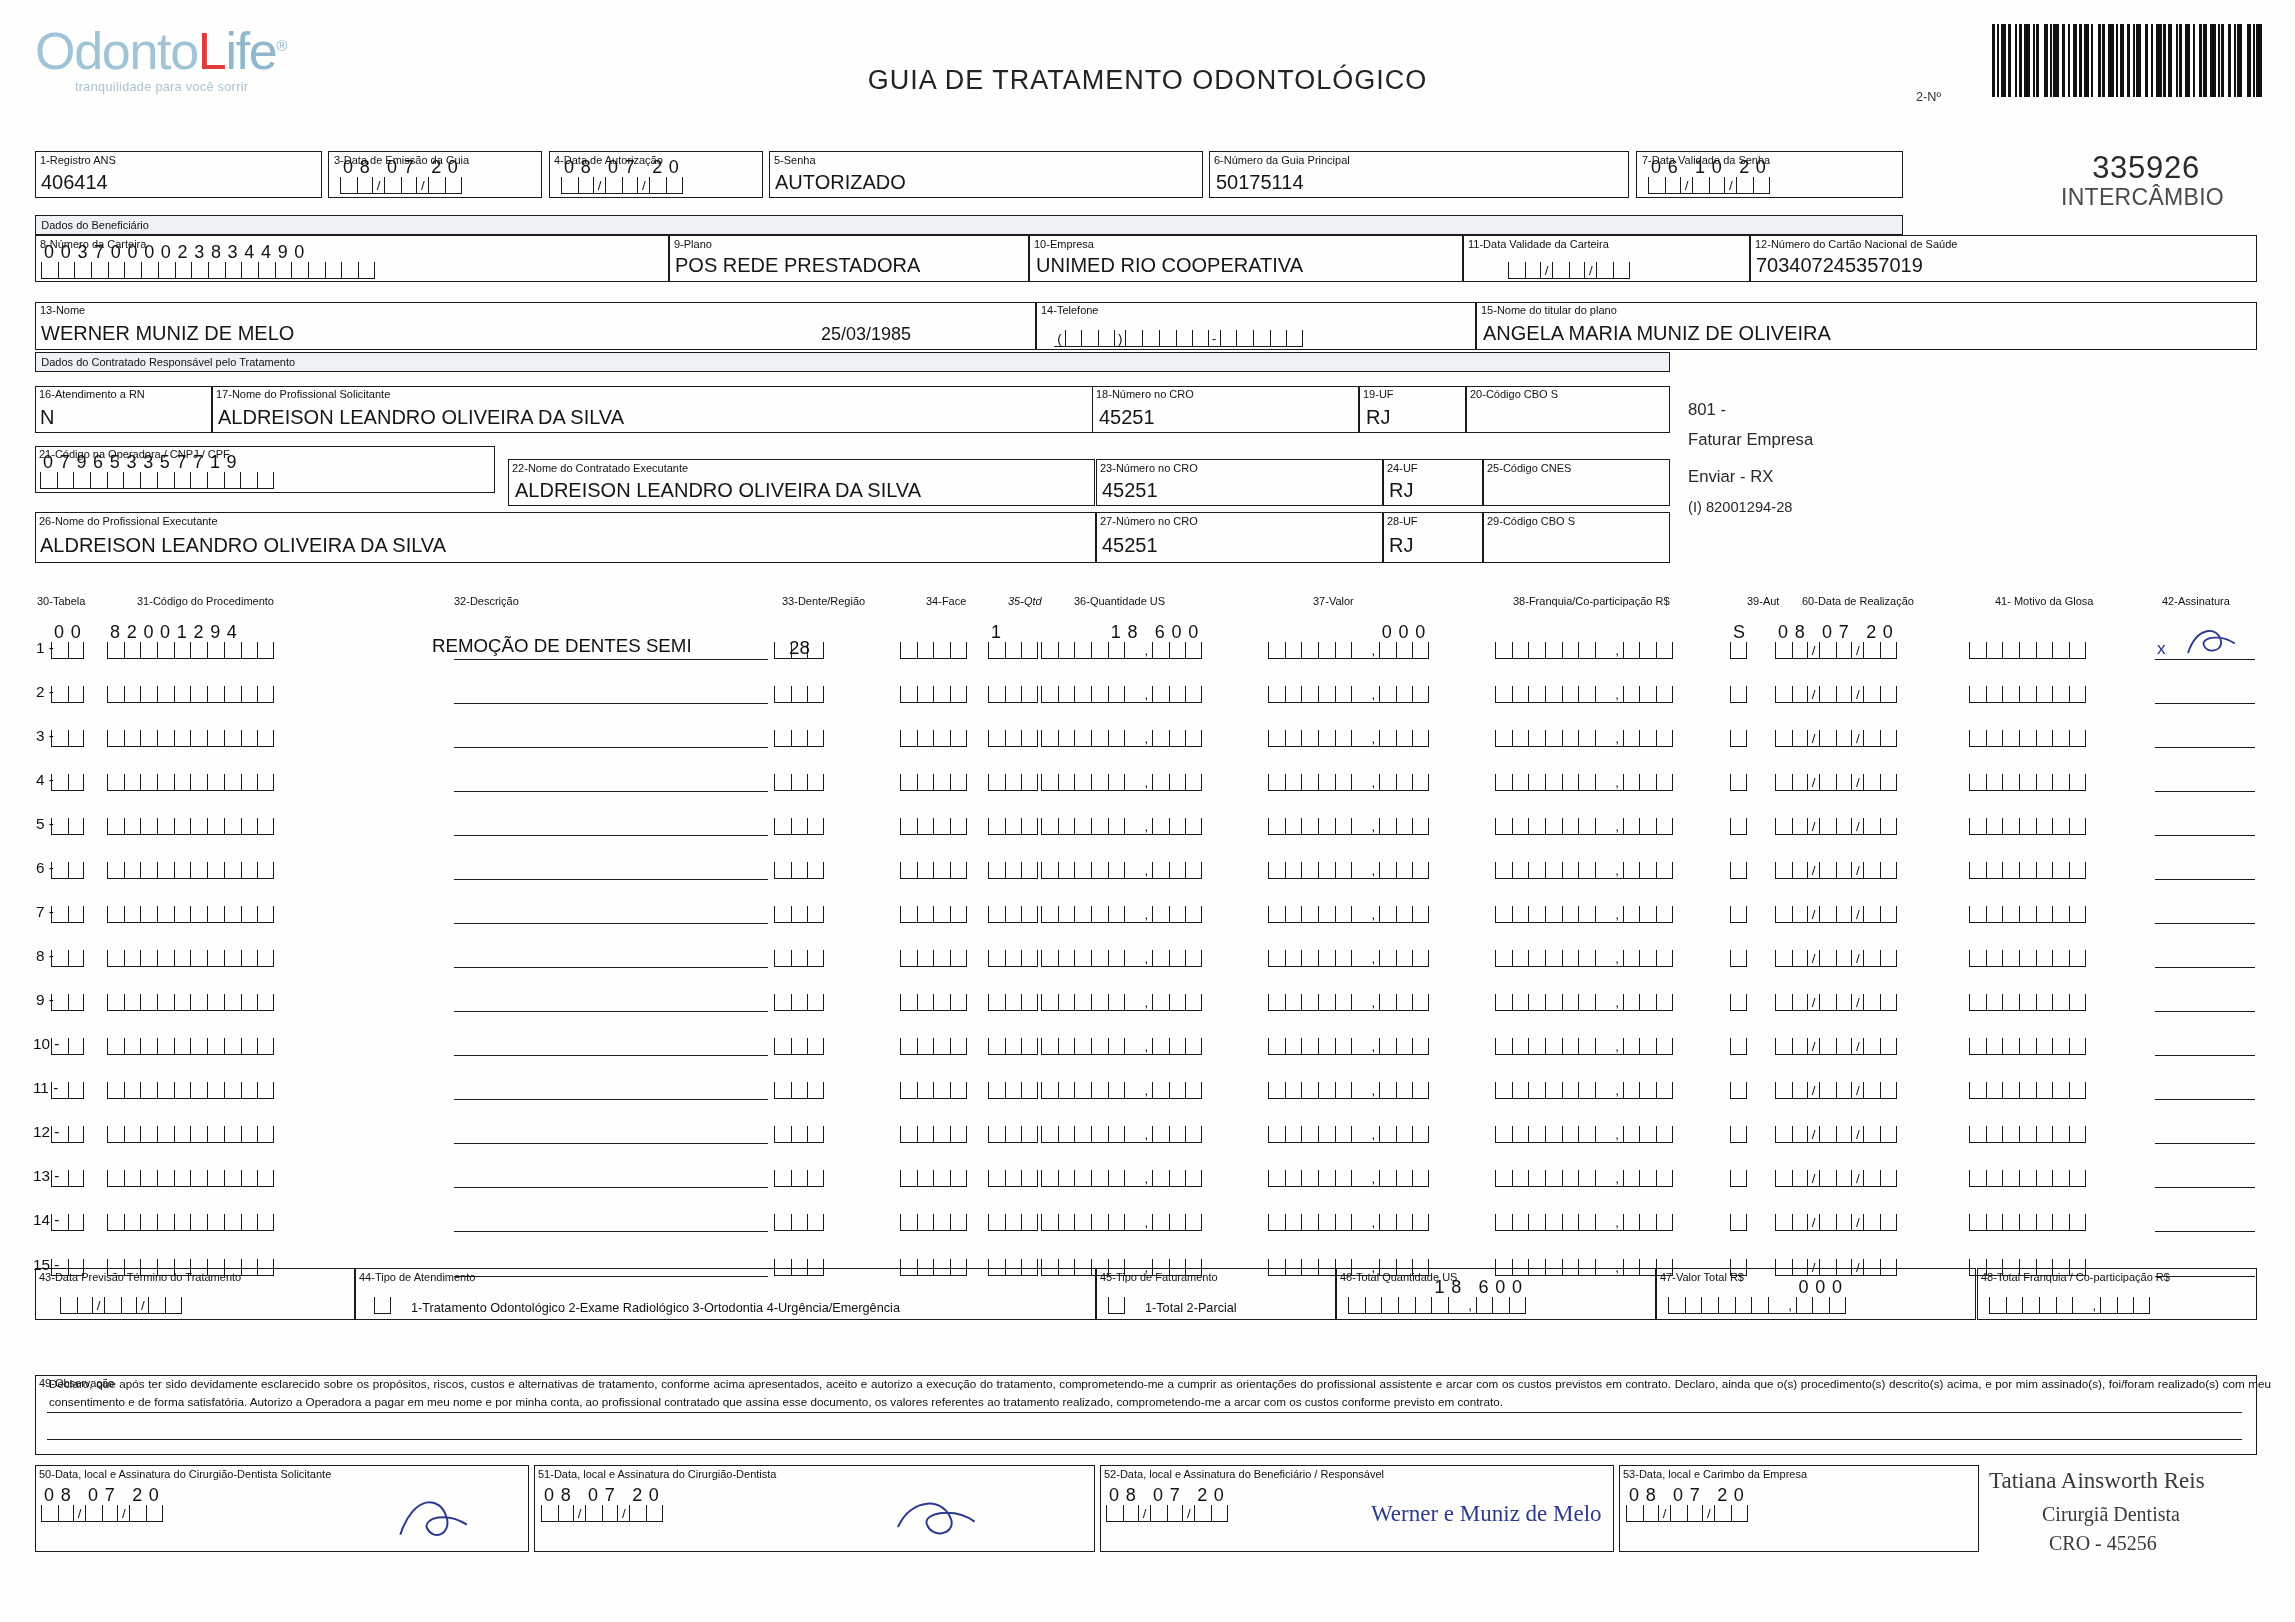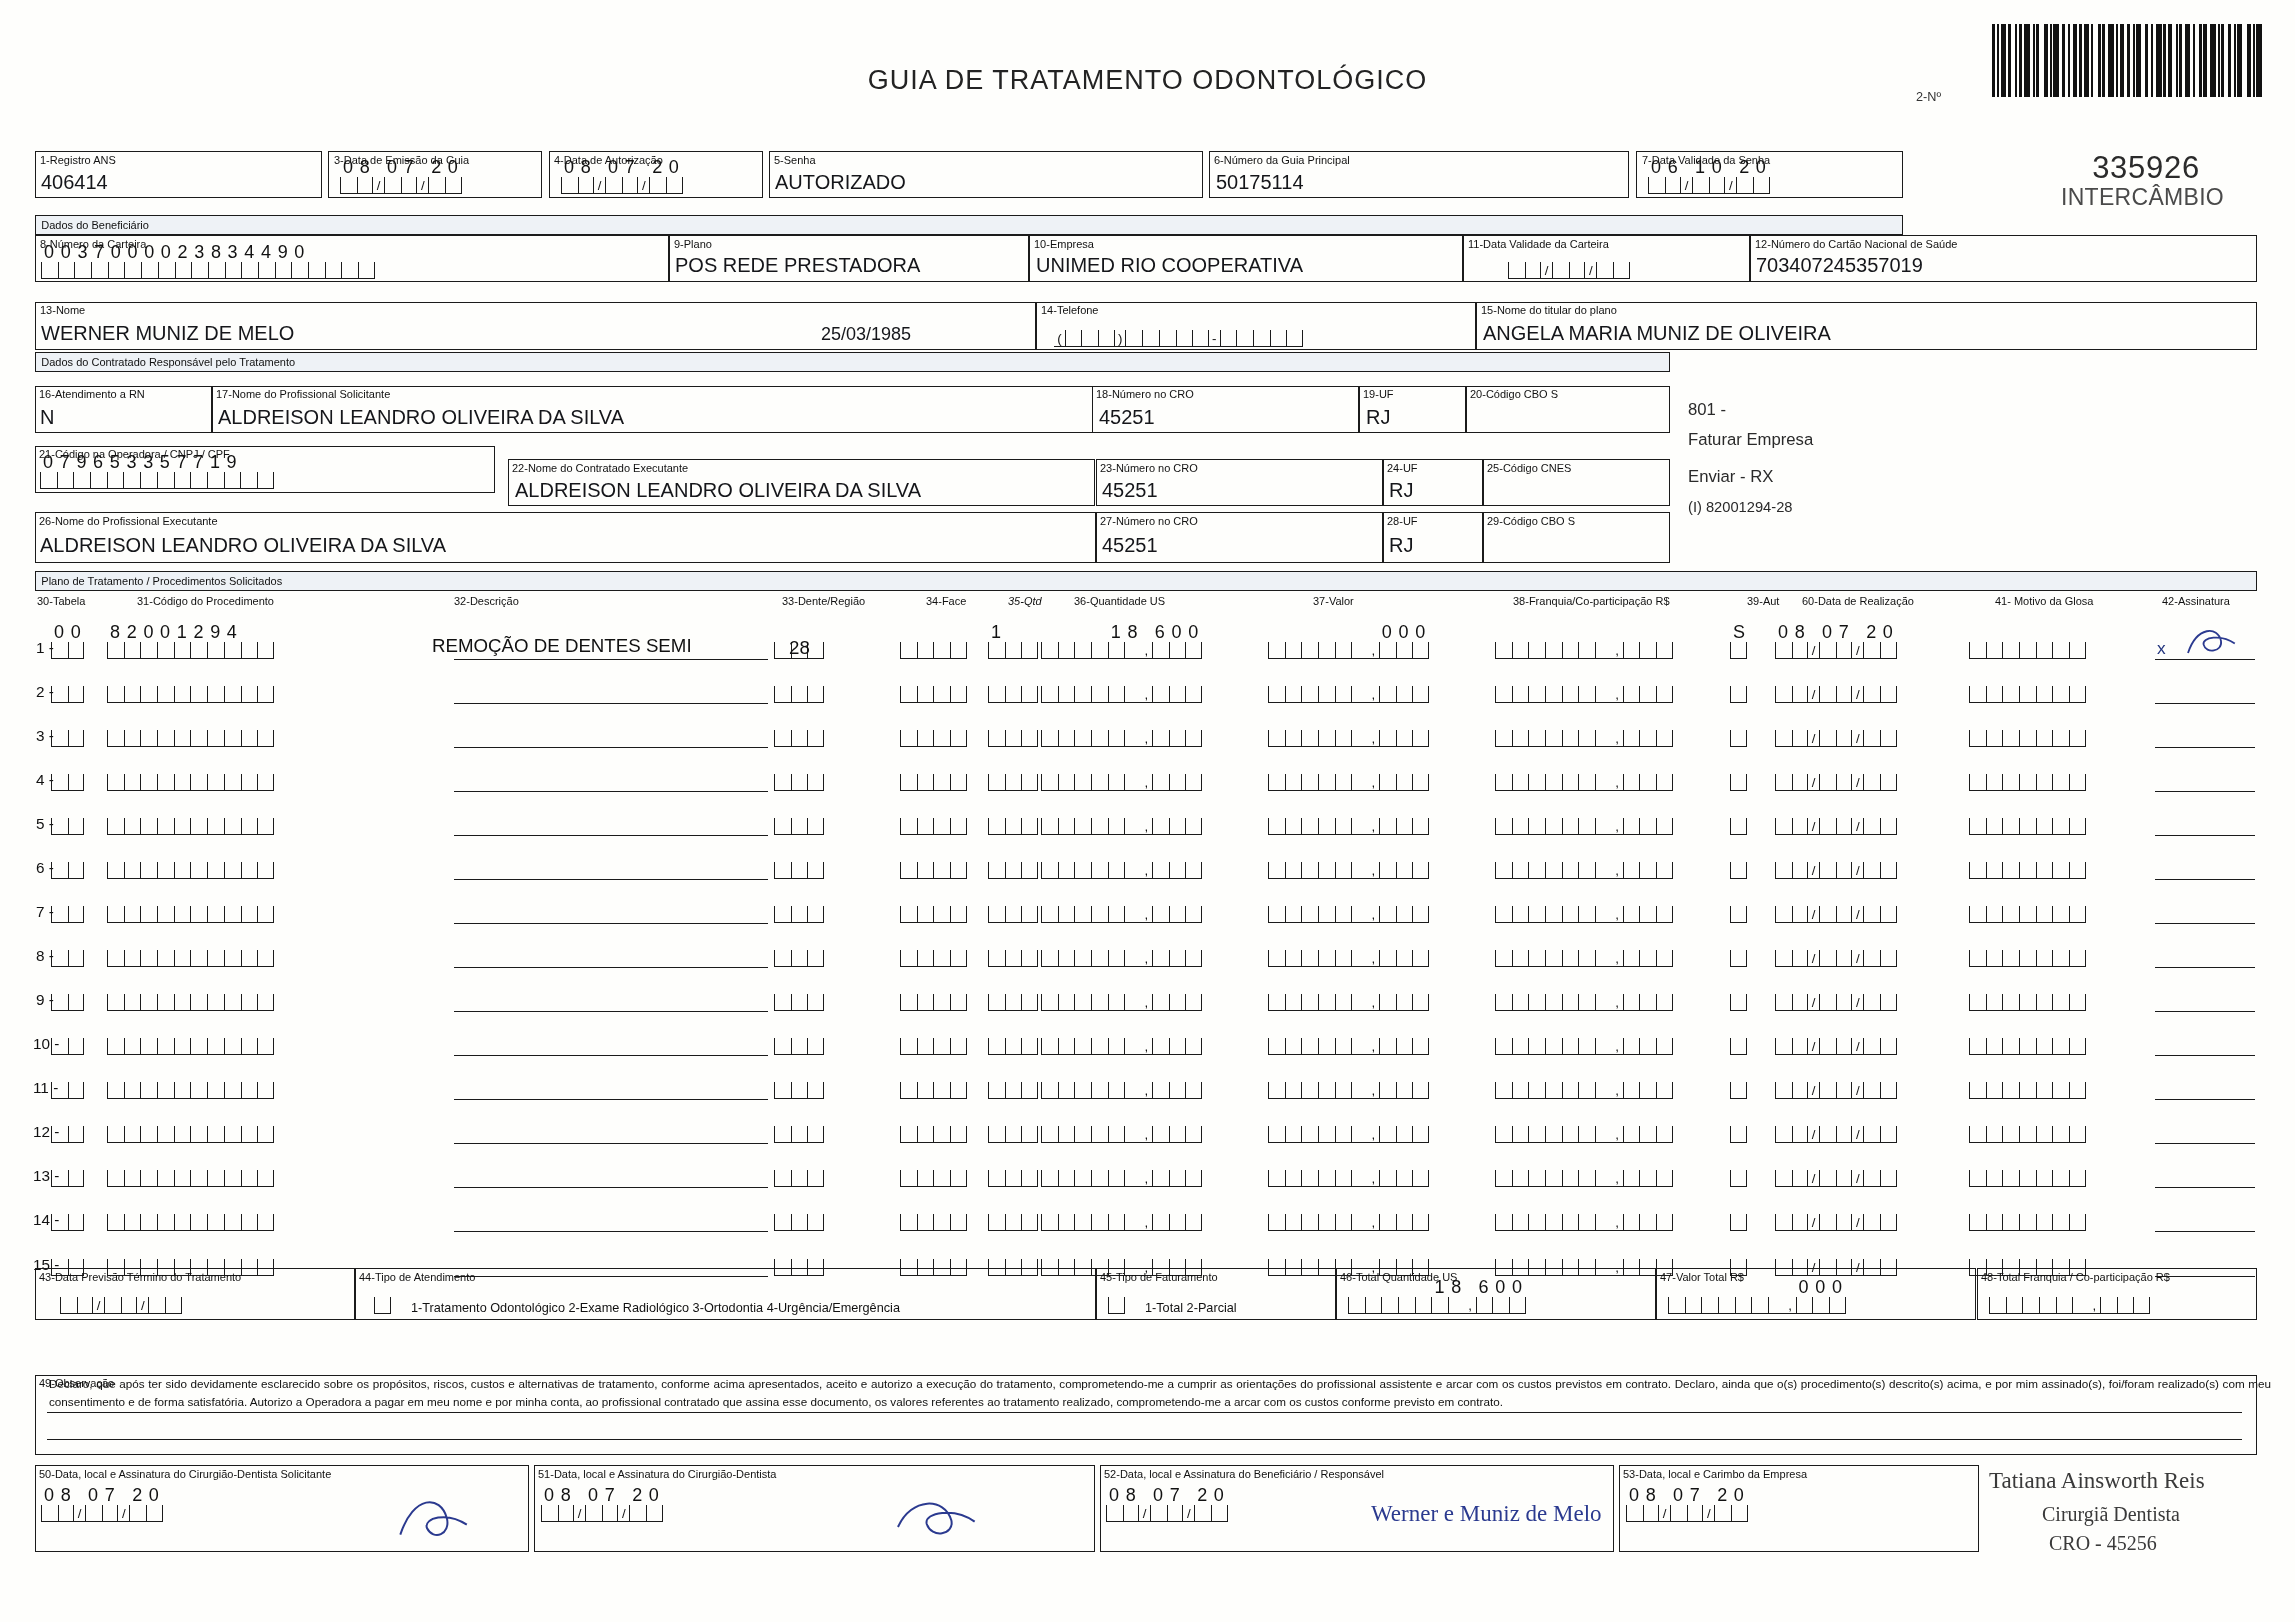--- a/index.html
+++ b/index.html
@@ -48,20 +48,26 @@
   .handwrite{position:absolute;font-family:"Liberation Serif",serif;color:#2b3a8f;}
   .sig-name{position:absolute;font-family:"Liberation Serif",serif;font-size:20px;color:#3a3a3a;}
   .hline{position:absolute;border-top:1.1px solid #1b1b1b;}
   .small-note{position:absolute;font-size:16.7px;color:#2a2a2a;}
 </style>
 </head>
 <body>
 
 <div class="page">
 
+  <div class="logo">
+    <div class="logo-text">
+      <span class="logo-odonto">Odonto</span><span class="logo-l">L</span><span class="logo-ife">ife</span><span class="logo-reg">®</span>
+    </div>
+    <div class="logo-sub">tranquilidade para você sorrir</div>
+  </div>
 
   <div class="doc-title">GUIA DE TRATAMENTO ODONTOLÓGICO</div>
   <div class="n2-label">2-Nº</div>
 
   <div class="barcode" id="barcode">
       <i style="left: 0px; width: 3px;"></i>
       <i style="left: 5.2px; width: 2px;"></i>
       <i style="left: 8.7px; width: 5px;"></i>
       <i style="left: 16px; width: 3px;"></i>
       <i style="left: 23px; width: 2px;"></i>
@@ -407,23 +413,20 @@
   <div class="lbl" style="left:1100px;top:515px;">27-Número no CRO</div>
   <div class="val" style="left:1102px;top:534px;">45251</div>
 
   <div class="bx" style="left:1383px;top:512px;width:100px;height:51px;"></div>
   <div class="lbl" style="left:1387px;top:515px;">28-UF</div>
   <div class="val" style="left:1389px;top:534px;">RJ</div>
 
   <div class="bx" style="left:1483px;top:512px;width:187px;height:51px;"></div>
   <div class="lbl" style="left:1487px;top:515px;">29-Código CBO S</div>
 
-  <div class="sectionbar" style="left:35px;top:571px;width:2222px;height:20px;">
-    <span>Plano de Tratamento / Procedimentos Solicitados</span>
-  </div>
 
   <div class="hdr" style="left:37px;top:595px;">30-Tabela</div>
   <div class="hdr" style="left:137px;top:595px;">31-Código do Procedimento</div>
   <div class="hdr" style="left:454px;top:595px;">32-Descrição</div>
   <div class="hdr" style="left:782px;top:595px;">33-Dente/Região</div>
   <div class="hdr" style="left:926px;top:595px;">34-Face</div>
   <div class="hdr" style="left:1008px;top:595px;font-style:italic;">35-Qtd</div>
   <div class="hdr" style="left:1074px;top:595px;">36-Quantidade US</div>
   <div class="hdr" style="left:1313px;top:595px;">37-Valor</div>
   <div class="hdr" style="left:1513px;top:595px;">38-Franquia/Co-participação R$</div>

